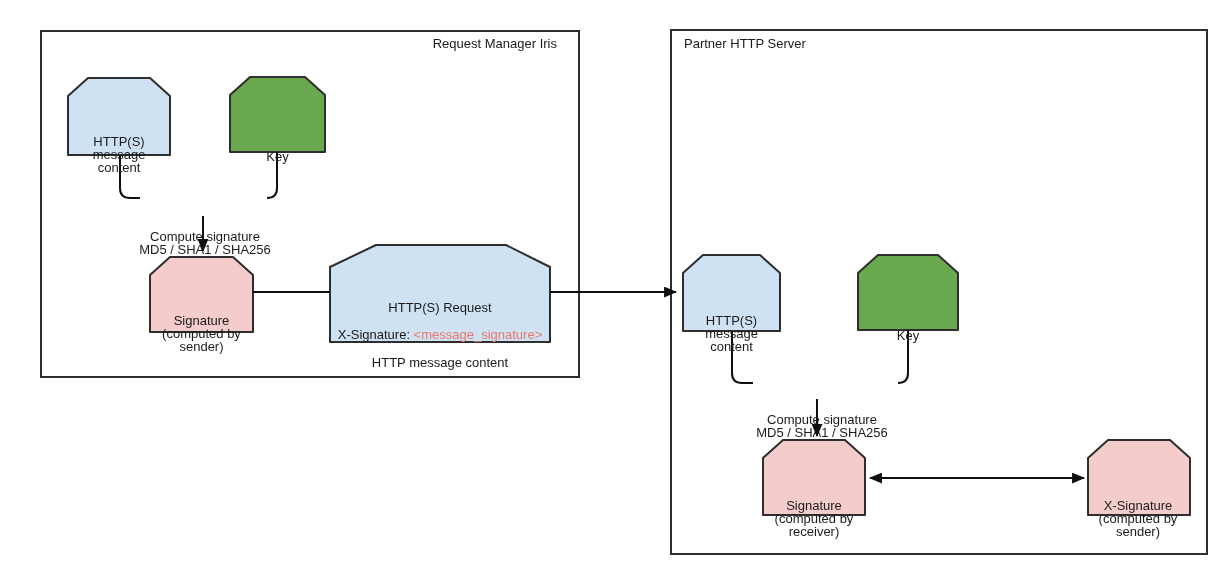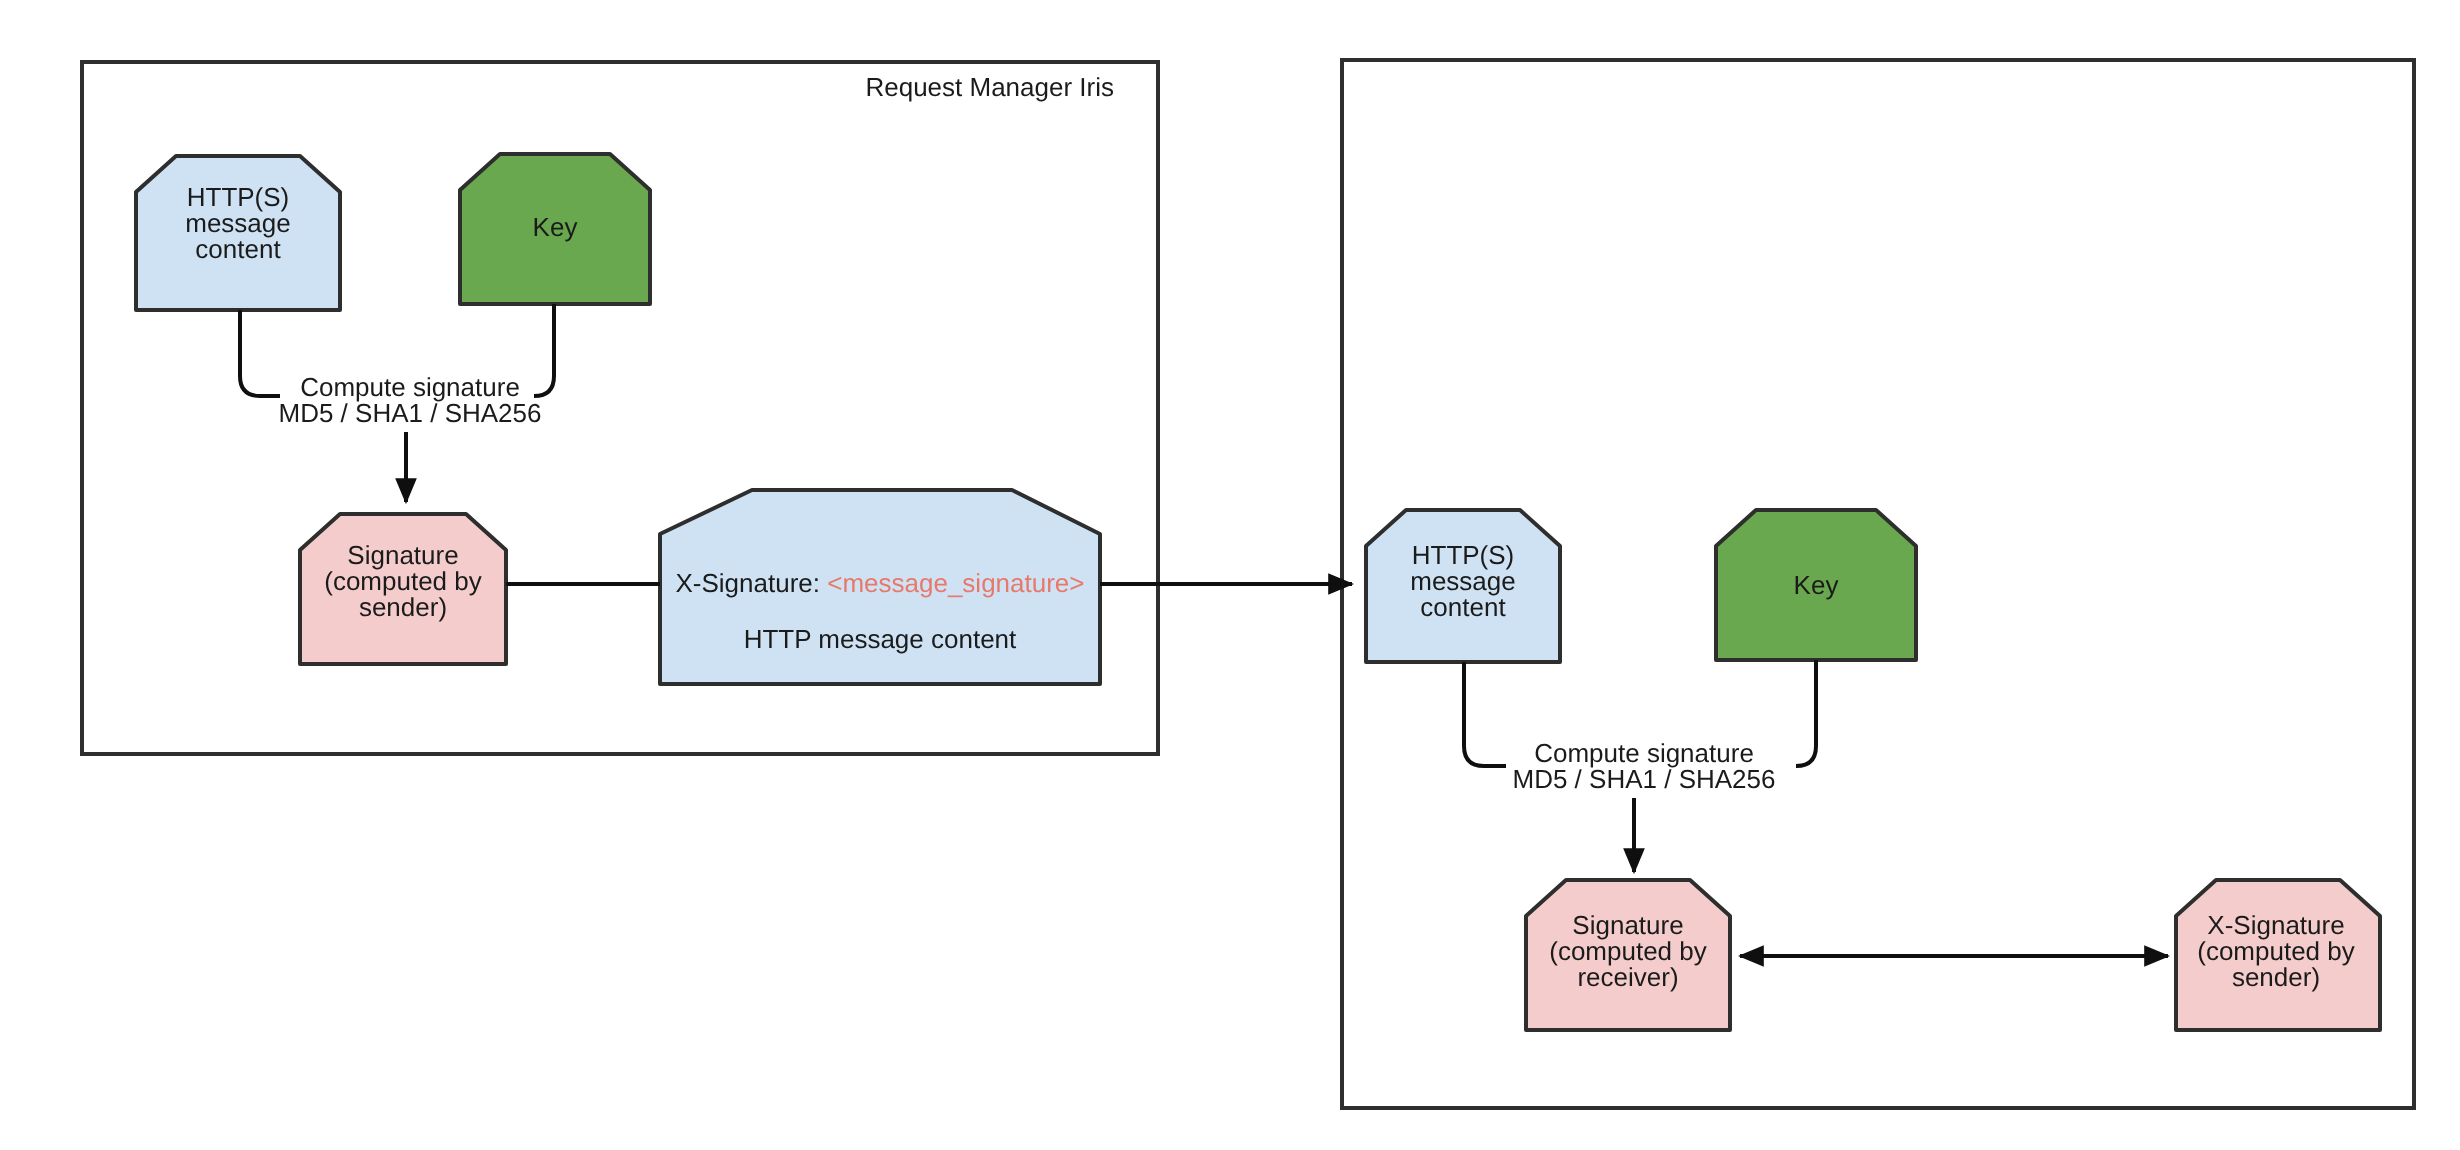--- a/index.html
+++ b/index.html
@@ -11,21 +11,21 @@
     font-size:13px;
     color:#1b1b1b;
     overflow:hidden;
   }
   .canvas svg{position:absolute;left:0;top:0;}
   .lbl{
     position:absolute;
     line-height:13px;
     white-space:pre-line;
   }
-  .ctr{text-align:center;}
+  .ctr{text-align:center;margin-top:43px;}
   .rgt{text-align:right;}
   .note-bg{background:#ffffff;padding:1px 3px;}
   .shape-stroke{stroke:#2e2e2e;stroke-width:2;stroke-linejoin:round;}
   .edge{stroke:#0f0f0f;stroke-width:2;fill:none;}
   .frame{stroke:#2e2e2e;stroke-width:2;fill:none;}
 </style>
 </head>
 <body>
 
 <div class="canvas">
@@ -56,30 +56,32 @@
     <path d="M253,292 H330" class="edge"></path>
     <path d="M550,292 H676" class="edge" marker-end="url(#arrow)"></path>
 
     <path d="M732,331 V373 Q732,383 742,383 H753" class="edge"></path>
     <path d="M908,330 V373 Q908,383 898,383" class="edge"></path>
     <path d="M817,399 V436" class="edge" marker-end="url(#arrow)"></path>
     <path d="M870,478 H1084" class="edge" marker-start="url(#arrow)" marker-end="url(#arrow)"></path>
   </svg>
 
   <div class="lbl rgt" style="left:345px;top:37px;width:212px;">Request Manager Iris</div>
+  <div class="lbl" style="left:684px;top:37px;width:300px;">Partner HTTP Server</div>
 
   <div class="lbl ctr" style="left:68px;top:92px;width:102px;">HTTP(S)
 message
 content</div>
   <div class="lbl ctr" style="left:230px;top:107px;width:95px;">Key</div>
   <div class="lbl ctr" style="left:118px;top:187px;width:174px;">Compute signature
 MD5 / SHA1 / SHA256</div>
   <div class="lbl ctr" style="left:150px;top:271px;width:103px;">Signature
 (computed by
 sender)</div>
+  <div class="lbl ctr" style="left:330px;top:258px;width:220px;">HTTP(S) Request</div>
   <div class="lbl ctr" style="left:330px;top:313px;width:220px;">HTTP message content</div>
   <div class="lbl ctr" style="left:330px;top:285px;width:220px;"><span>X-Signature: </span><span style="color: rgb(232, 121, 106);">&lt;message_signature&gt;</span></div>
 
   <div class="lbl ctr" style="left:683px;top:271px;width:97px;">HTTP(S)
 message
 content</div>
   <div class="lbl ctr" style="left:858px;top:286px;width:100px;">Key</div>
   <div class="lbl ctr" style="left:735px;top:370px;width:174px;">Compute signature
 MD5 / SHA1 / SHA256</div>
   <div class="lbl ctr" style="left:763px;top:456px;width:102px;">Signature

